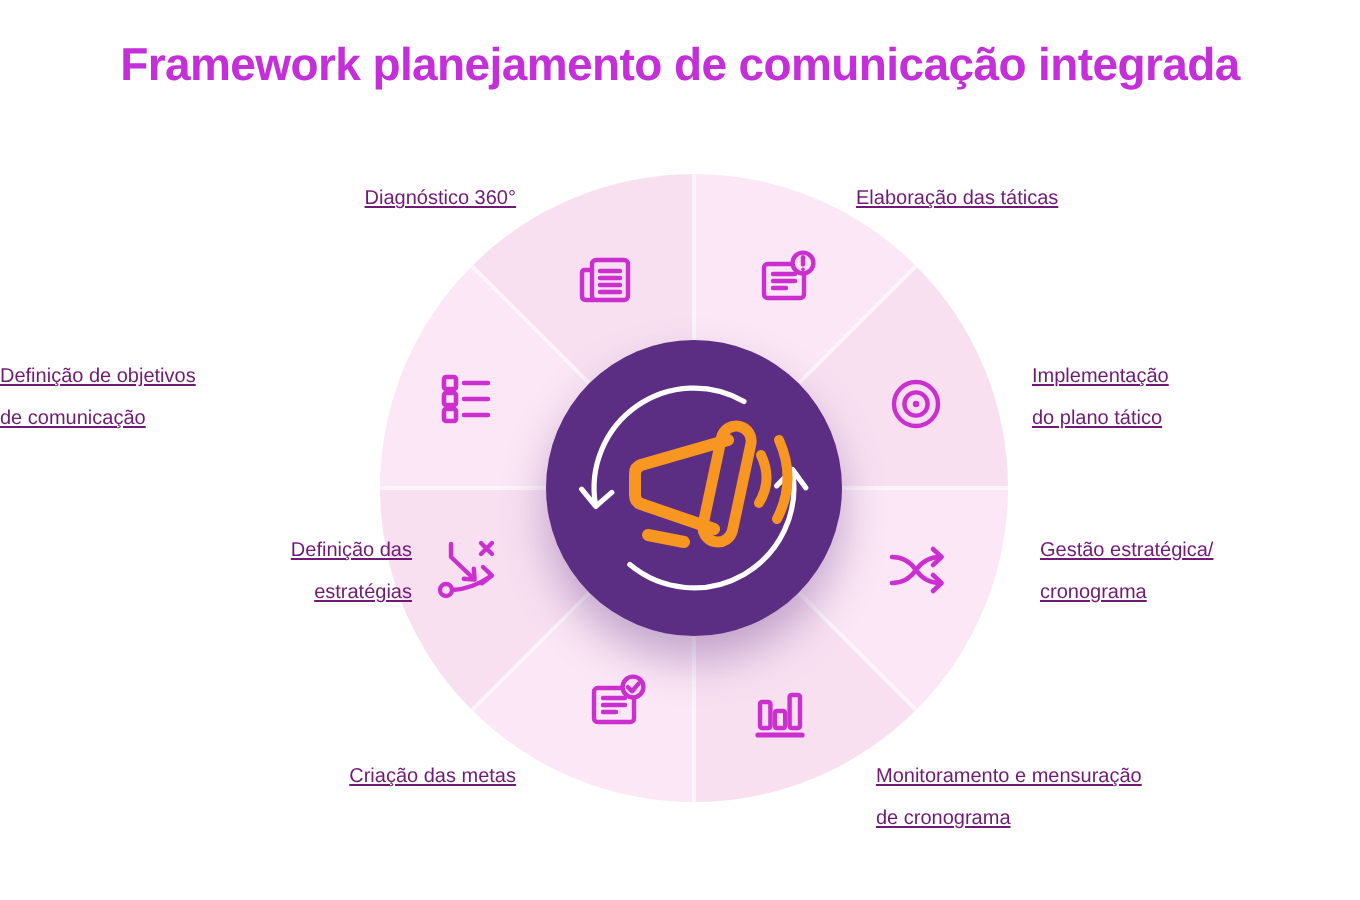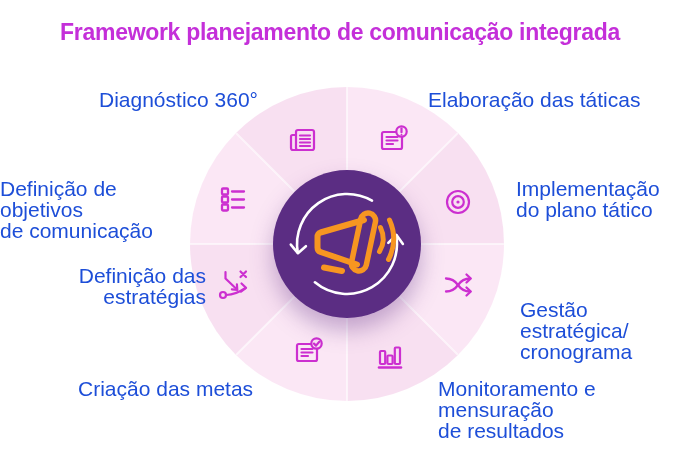--- a/index.html
+++ b/index.html
@@ -29,41 +29,42 @@
   .d45  { transform:rotate(45deg);  }
   .d90  { transform:rotate(90deg);  }
   .d135 { transform:rotate(135deg); }
   .center-circle {
     position:absolute; left:273px; top:170px; width:148px; height:148px;
     border-radius:50%; background:#5b2d83;
     box-shadow:0 12px 22px rgba(91,45,131,0.35);
   }
   .center-circle svg { position:absolute; left:0; top:0; }
   .seg-label {
-    position:absolute; color:#1d4ed8; font-size:21px; line-height:21px;
+    position:absolute; color:#701a75; font-size:10px; line-height:21px;
     white-space:pre-line;
+    text-decoration:underline;
   }
   .icon { position:absolute; width:36px; height:36px; }
 
   .i-newspaper { left:284px; top:122px; }
   .i-docalert  { left:375px; top:122px; }
   .i-checklist { left:215px; top:183px; }
   .i-target    { left:440px; top:184px; }
   .i-strategy  { left:215px; top:267px; }
   .i-shuffle   { left:440px; top:267px; }
   .i-doccheck  { left:290px; top:334px; }
   .i-barchart  { left:372px; top:340px; }
 
   .lbl-diag  { left:40px;  top:89px;  width:218px; text-align:right;  }
   .lbl-elab  { left:428px; top:89px;  width:220px; text-align:left;   }
   .lbl-obj   { left:0px;   top:178px; width:172px; text-align:left;  }
   .lbl-impl  { left:516px; top:178px; width:155px; text-align:left;   }
   .lbl-estr  { left:40px;  top:265px; width:166px; text-align:right; }
-  .lbl-gest  { left:520px; top:265px; width:160px; text-align:left;margin-top:34px;   }
-  .lbl-metas { left:78px;  top:378px; width:180px;  }
+  .lbl-gest  { left:520px; top:265px; width:160px; text-align:left;   }
+  .lbl-metas { left:78px;  top:378px; width:180px; text-align:right;  }
   .lbl-monit { left:438px; top:378px; width:235px; text-align:left;   }
 </style>
 </head>
 <body>
 
 <div class="title">Framework planejamento de comunicação integrada</div>
 
 <div class="wheel">
   <div class="divider"></div>
   <div class="divider d45"></div>
@@ -133,21 +134,21 @@
 <div class="seg-label lbl-obj">Definição de objetivos
 de comunicação</div>
 <div class="seg-label lbl-impl">Implementação
 do plano tático</div>
 <div class="seg-label lbl-estr">Definição das
 estratégias</div>
 <div class="seg-label lbl-gest">Gestão estratégica/
 cronograma</div>
 <div class="seg-label lbl-metas">Criação das metas</div>
 <div class="seg-label lbl-monit">Monitoramento e mensuração
-de resultados</div>
+de cronograma</div>
 
 <div class="center-circle">
   <svg width="148" height="148" viewBox="0 0 148 148">
     <g fill="none" stroke="#ffffff" stroke-width="2.6" stroke-linecap="round" stroke-linejoin="round">
       <path d="M99 30.7 A50 50 0 0 0 24.8 82.7"></path>
       <path d="M17.8 74.6 L24.9 83.2 L32.9 76.2"></path>
       <path d="M41.9 112.3 A50 50 0 0 0 123.2 65.3"></path>
       <path d="M115.3 72.9 L123.3 64.8 L129.9 73.9"></path>
     </g>
     <g transform="translate(-5 0)" fill="none" stroke="#f79621" stroke-linecap="round" stroke-linejoin="round">

